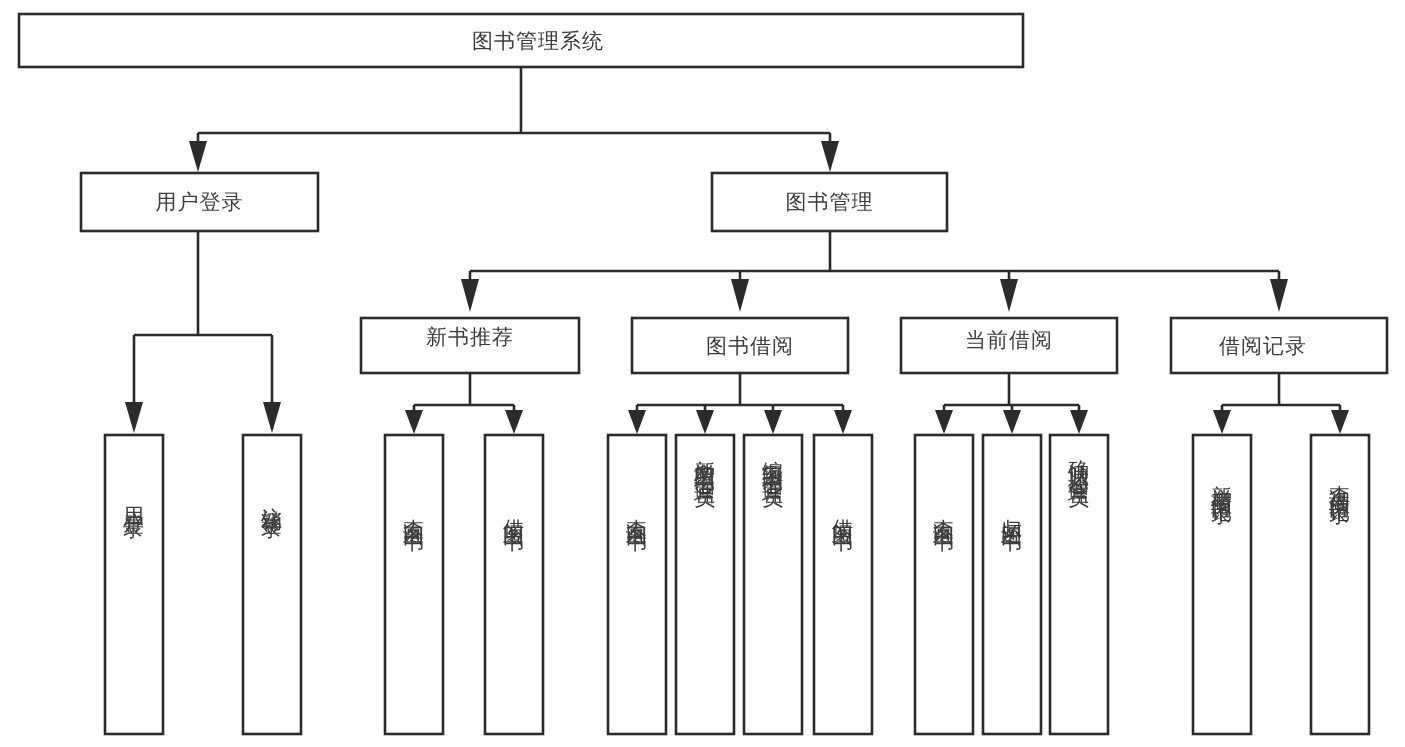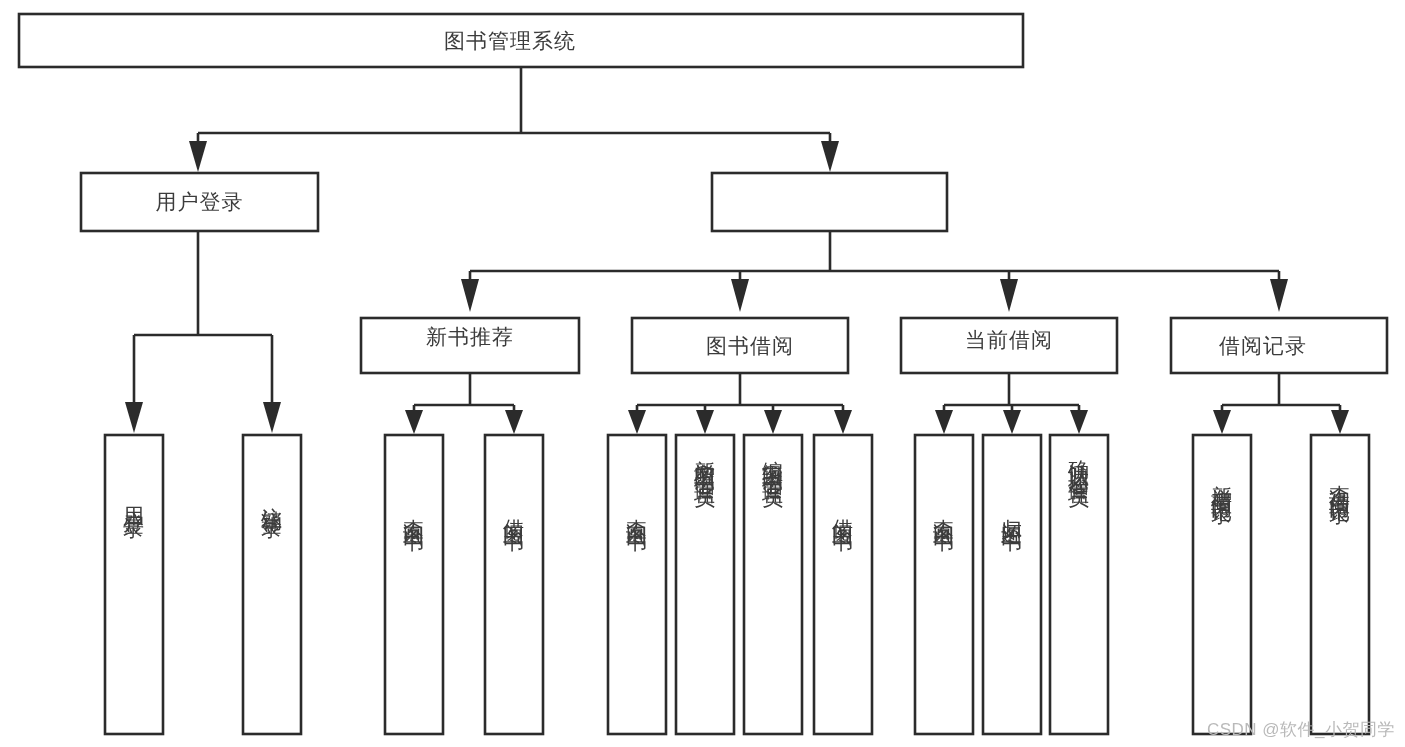--- a/index.html
+++ b/index.html
@@ -187,27 +187,30 @@
 
     <rect class="node-rect" x="915" y="435" width="58" height="299"></rect>
     <rect class="node-rect" x="983" y="435" width="58" height="299"></rect>
     <rect class="node-rect" x="1050" y="435" width="58" height="299"></rect>
 
     <rect class="node-rect" x="1193" y="435" width="58" height="299"></rect>
     <rect class="node-rect" x="1311" y="435" width="58" height="299"></rect>
 
   </svg>
 
-  <div class="htext-wrap" style="left:8px; top:14px; width:1004px; height:53px;">
+  <div class="htext-wrap" style="left:36px; top:14px; width:1004px; height:53px;">
     <span class="htext">图书管理系统</span>
   </div>
 
   <div class="htext-wrap" style="left:81px; top:173px; width:237px; height:58px;">
     <span class="htext">用户登录</span>
   </div>
+  <div class="htext-wrap" style="left:712px; top:173px; width:235px; height:58px;">
+    <span class="htext">图书管理</span>
+  </div>
 
   <div class="htext-wrap" style="left:361px; top:318px; width:218px; height:37px;">
     <span class="htext">新书推荐</span>
   </div>
   <div class="htext-wrap" style="left:632px; top:318px; width:236px; height:55px;">
     <span class="htext">图书借阅</span>
   </div>
   <div class="htext-wrap" style="left:901px; top:318px; width:216px; height:44px;">
     <span class="htext">当前借阅</span>
   </div>
@@ -252,15 +255,14 @@
     <span class="vtext">确认归还（管理员）</span>
   </div>
 
   <div class="vtext-wrap" style="left:1193px; top:468px; width:58px; height:266px;">
     <span class="vtext">新增借阅记录</span>
   </div>
   <div class="vtext-wrap" style="left:1311px; top:468px; width:58px; height:266px;">
     <span class="vtext">查询借阅记录</span>
   </div>
 
-  <div id="watermark">CSDN @软件_小贺同学</div>
 
 </div>
 
 </body></html>

